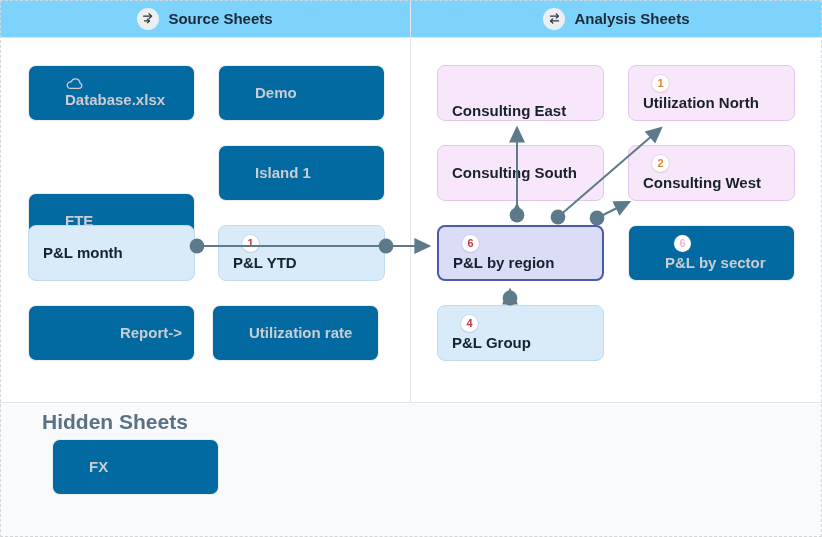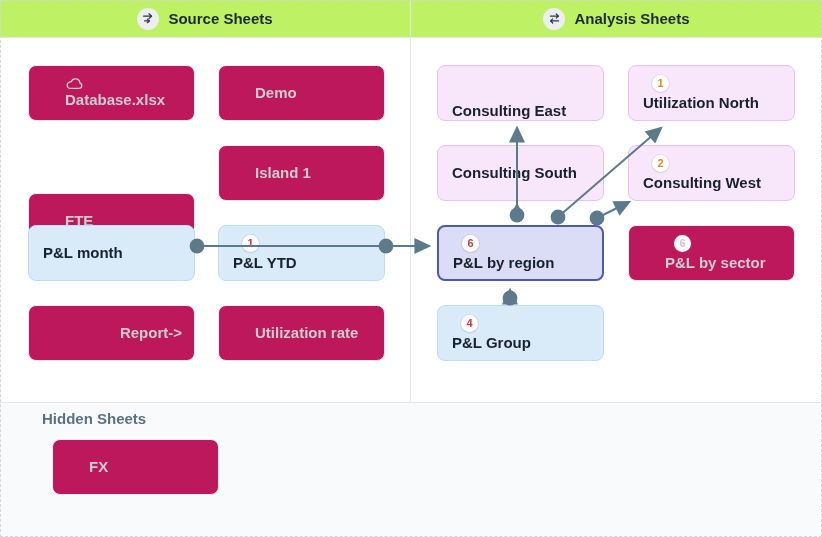--- a/index.html
+++ b/index.html
@@ -4,39 +4,39 @@
 <style>
   html,body{margin:0;padding:0;background:#fff;}
   #app{
     position:relative;width:822px;height:537px;background:#ffffff;
     font-family:"Liberation Sans",sans-serif;overflow:hidden;
     box-sizing:border-box;
   }
   .frame{position:absolute;inset:0;border:1px dashed #d3d7da;pointer-events:none;z-index:40;}
   .vdivider{position:absolute;left:410px;top:0;width:1px;height:537px;background:#e4e6e9;z-index:0;}
   .header-cell{
-    position:absolute;top:0;height:37px;background:#bef264;
+    position:absolute;top:0;height:37px;background:#7dd3fc;
     border-bottom:1px solid #e4e6e9;display:flex;align-items:center;justify-content:center;gap:9px;
     z-index:1;
   }
   .header-left{left:0;width:410px;}
   .header-right{left:411px;width:411px;text-align:center;}
   .icon-circle{width:22px;height:22px;border-radius:50%;background:#eceef1;display:flex;align-items:center;justify-content:center;}
   .header-title{font-size:15px;font-weight:700;color:#1d2936;}
   .hidden-band{position:absolute;left:0;top:402px;width:822px;height:135px;background:#f9fafb;border-top:1px solid #e4e6e9;z-index:0;}
-  .hidden-title{position:absolute;left:42px;top:410px;font-size:15px;font-weight:600;color:#5a7183;z-index:2;}
+  .hidden-title{position:absolute;left:42px;top:410px;font-size:21px;font-weight:600;color:#5a7183;z-index:2;}
 
   .sheet{
     position:absolute;width:167px;height:56px;border-radius:8px;box-sizing:border-box;
     background:#fff;border:1px solid #ebedef;
     display:flex;flex-direction:column;justify-content:center;align-items:flex-start;
     padding:0 12px 0 14px;z-index:2;cursor:pointer;
   }
   .sheet .lbl{font-size:15px;font-weight:700;color:#17222e;line-height:18px;white-space:nowrap;}
-  .s-faded{border-color:#ebedef;background:#be185d;padding-left:36px;}
+  .s-faded{border-color:#ebedef;background:#0369a1;padding-left:36px;}
   .s-faded .lbl{color:#c9cdd2;}
   .s-blue{background:#d9eaf8;border-color:#bedcf2;}
   .s-pink{background:#f8e7fb;border-color:#e3c6ec;}
   .s-selected{background:#dbddf6;border:2px solid #4d5aa8;}
   .badge{
     width:17px;height:17px;border-radius:50%;background:#ffffff;
     box-shadow:0 0 0 1px rgba(120,90,110,0.10),0 1px 2px rgba(0,0,0,0.08);
     font-size:11px;font-weight:700;display:flex;align-items:center;justify-content:center;
     margin:1px 0 2px 9px;line-height:1;
   }
@@ -46,21 +46,21 @@
   .cloudrow{margin:0 0 1px 1px;line-height:0;}
 
   
   .p-database{left:28px;top:65px;}
   .p-demo{left:218px;top:65px;}
   .p-fte{left:28px;top:145px;margin-top:48px;}
   .p-island1{left:218px;top:145px;}
   .p-plmonth{left:28px;top:225px;}
   .p-plytd{left:218px;top:225px;}
   .p-report{left:28px;top:305px;align-items:flex-end;}
-  .p-utilization{left:218px;top:305px;}
+  .p-utilization{left:212px;top:305px;}
   .p-east{left:437px;top:65px;justify-content:flex-end;}
   .p-north{left:628px;top:65px;}
   .p-south{left:437px;top:145px;}
   .p-west{left:628px;top:145px;}
   .p-region{left:437px;top:225px;}
   .p-sector{left:628px;top:225px;}
   .p-group{left:437px;top:305px;}
   .p-fx{left:28px;top:439px;margin-left:24px;}
 
   .arrow-layer{position:absolute;left:0;top:0;width:822px;height:537px;z-index:10;pointer-events:none;}

